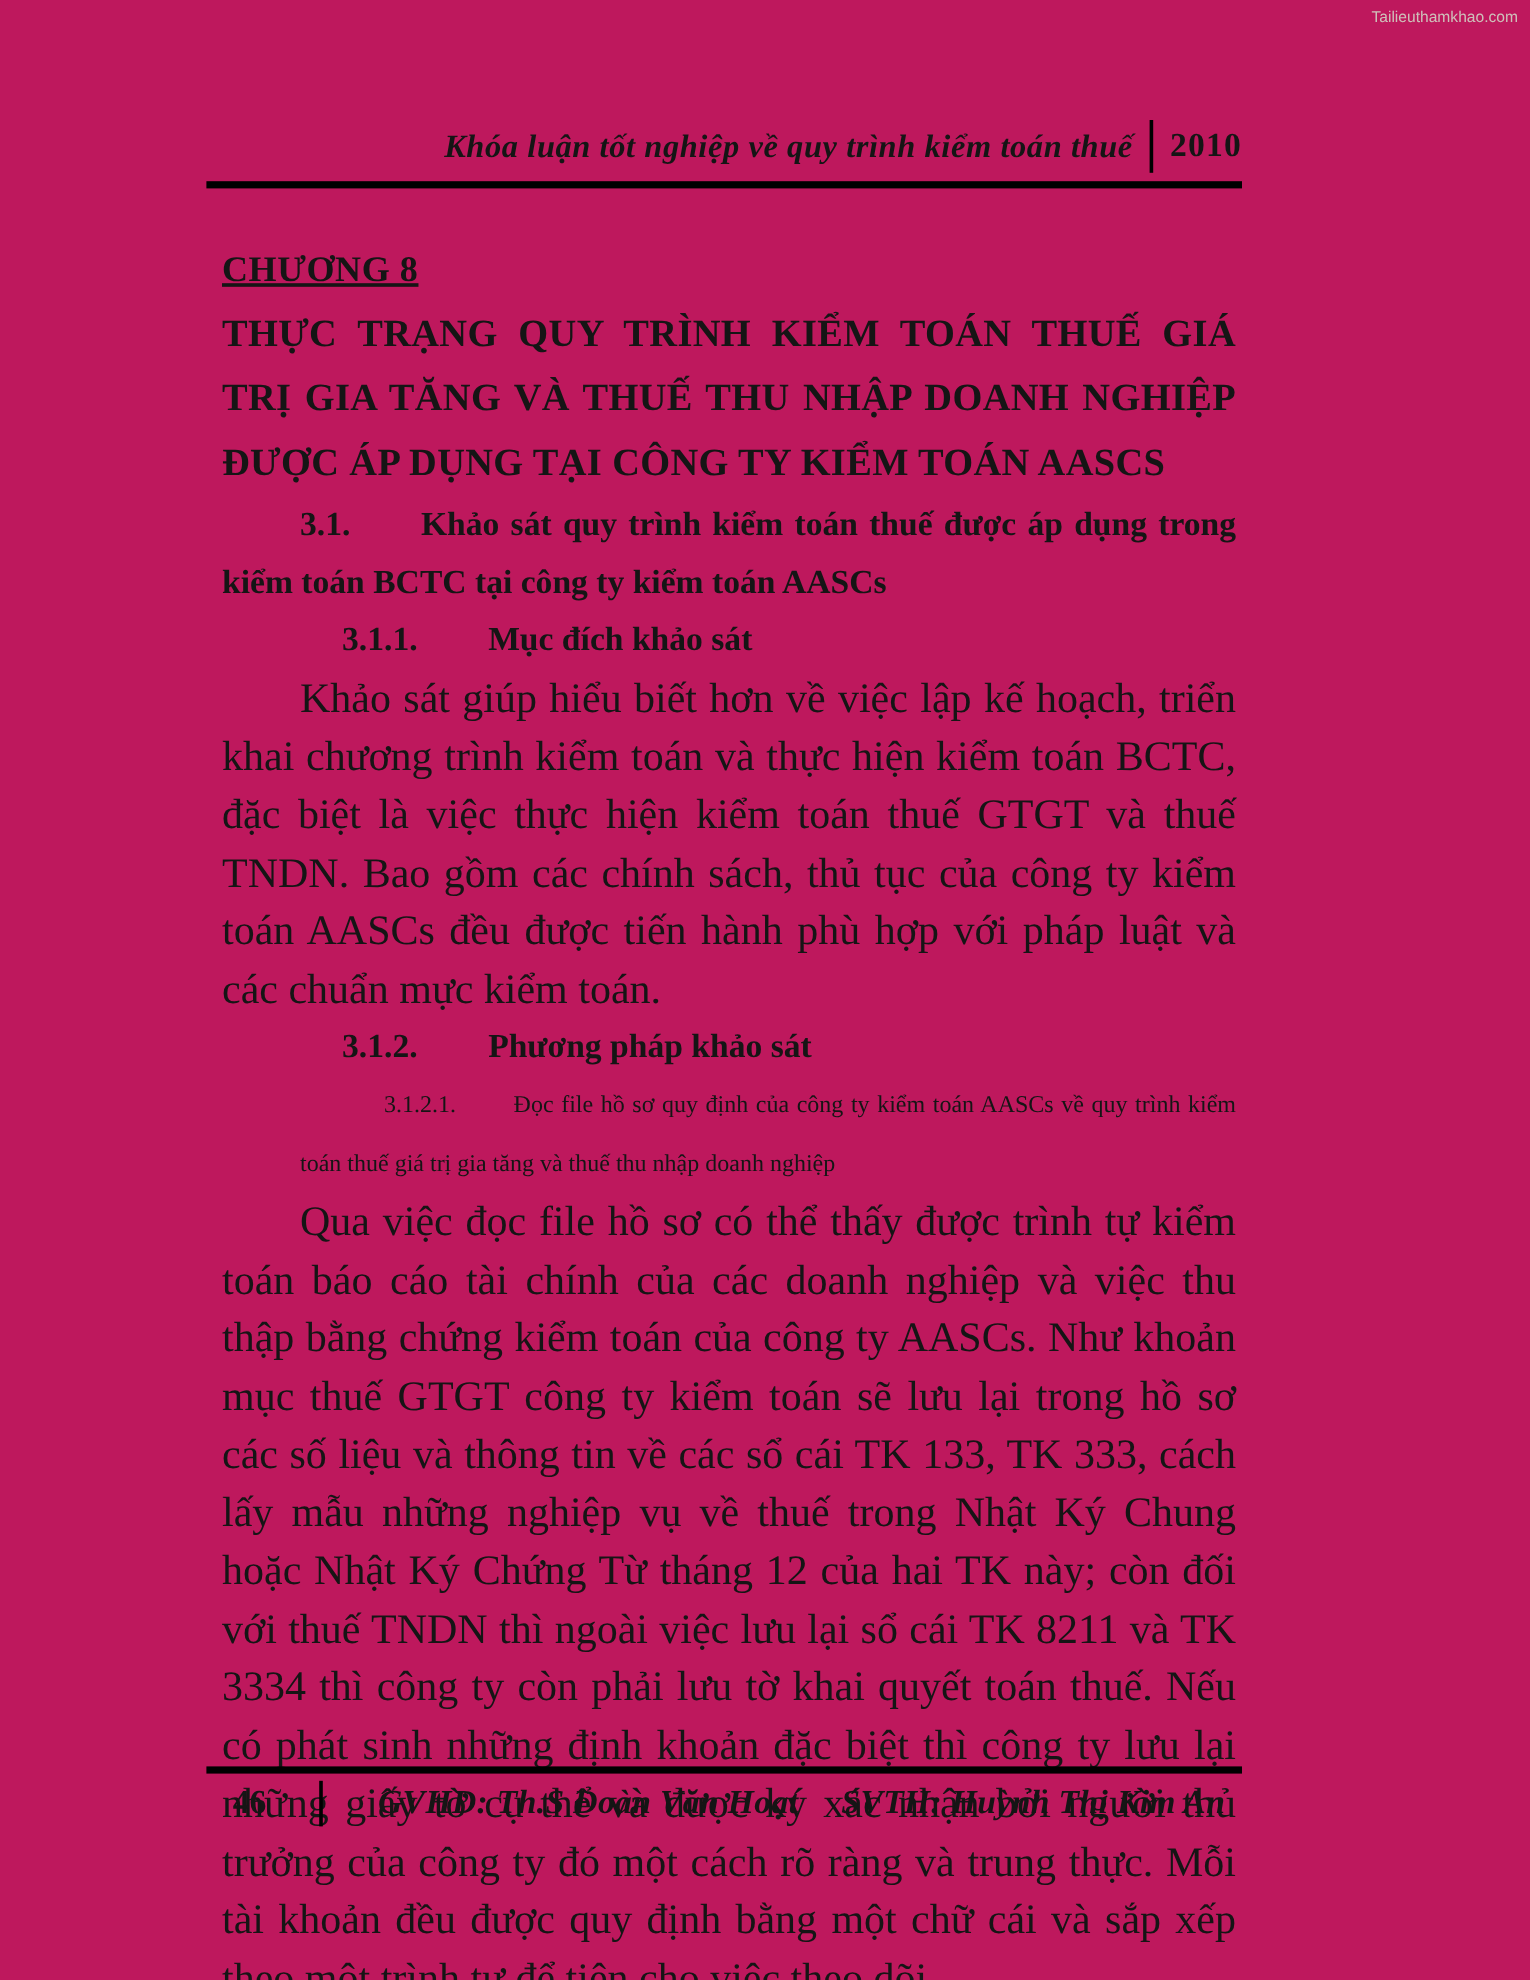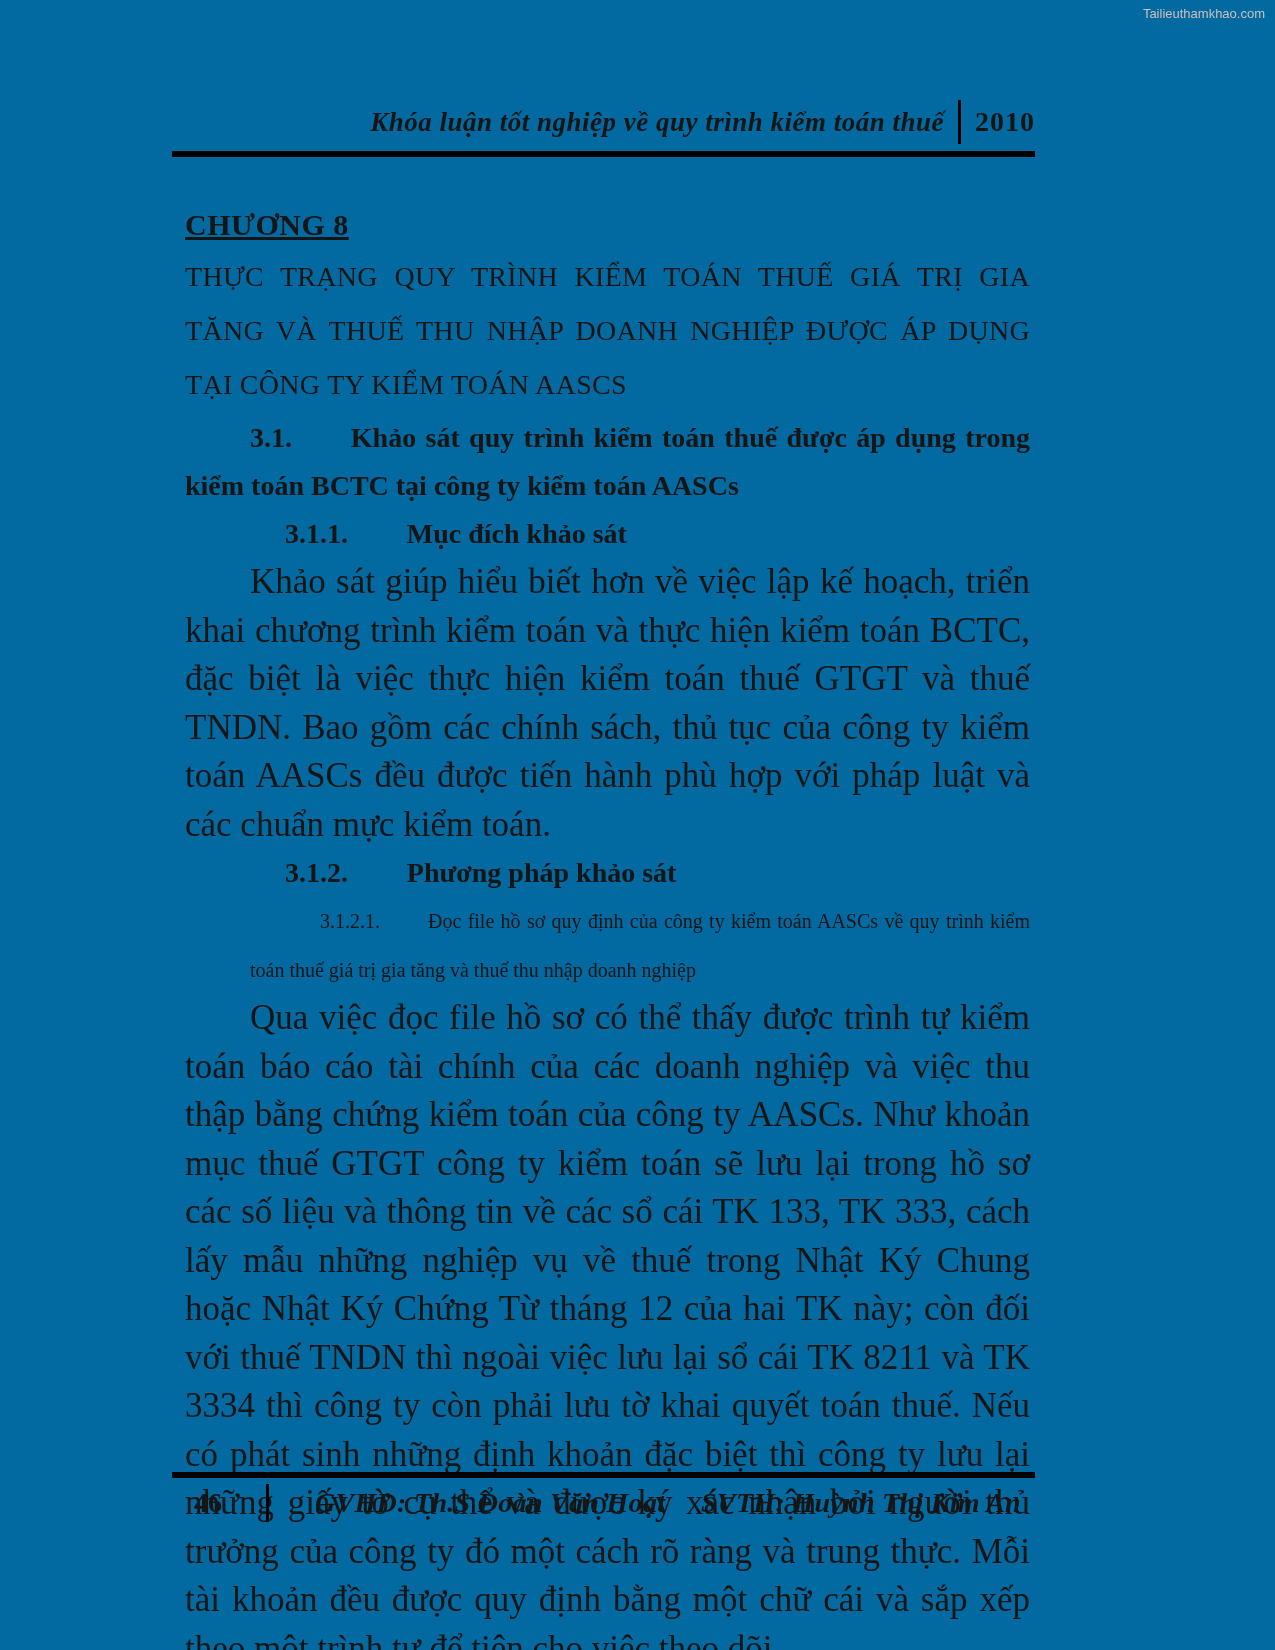--- a/index.html
+++ b/index.html
@@ -1,21 +1,21 @@
 <!DOCTYPE html>
 <html><head>
 <meta charset="utf-8">
 <style>
   html, body { margin: 0; padding: 0; background: #e8e8e8; }
   .page {
     position: relative;
     width: 1275px;
     height: 1650px;
     margin: 0 auto;
-    background: #0369a1;
+    background: #be185d;
     font-family: "Liberation Serif", serif;
     color: #151515;
     overflow: hidden;
   }
   .watermark {
     position: absolute;
     top: 6px;
     right: 10px;
     font-family: "Liberation Sans", sans-serif;
     font-size: 13px;
@@ -65,22 +65,22 @@
   }
   p { margin: 0; }
   .chapter-label {
     font-size: 30px;
     font-weight: bold;
     text-decoration: underline;
     line-height: 50px;
     letter-spacing: 0.5px;
   }
   .chapter-title {
-    font-size: 28px;
-    font-weight: normal;
+    font-size: 32px;
+    font-weight: bold;
     line-height: 54px;
     text-align: justify;
     margin-bottom: 2px;
     letter-spacing: 0.3px;
   }
   .sec-h {
     font-weight: bold;
     font-size: 28px;
     line-height: 48px;
     text-align: justify;

